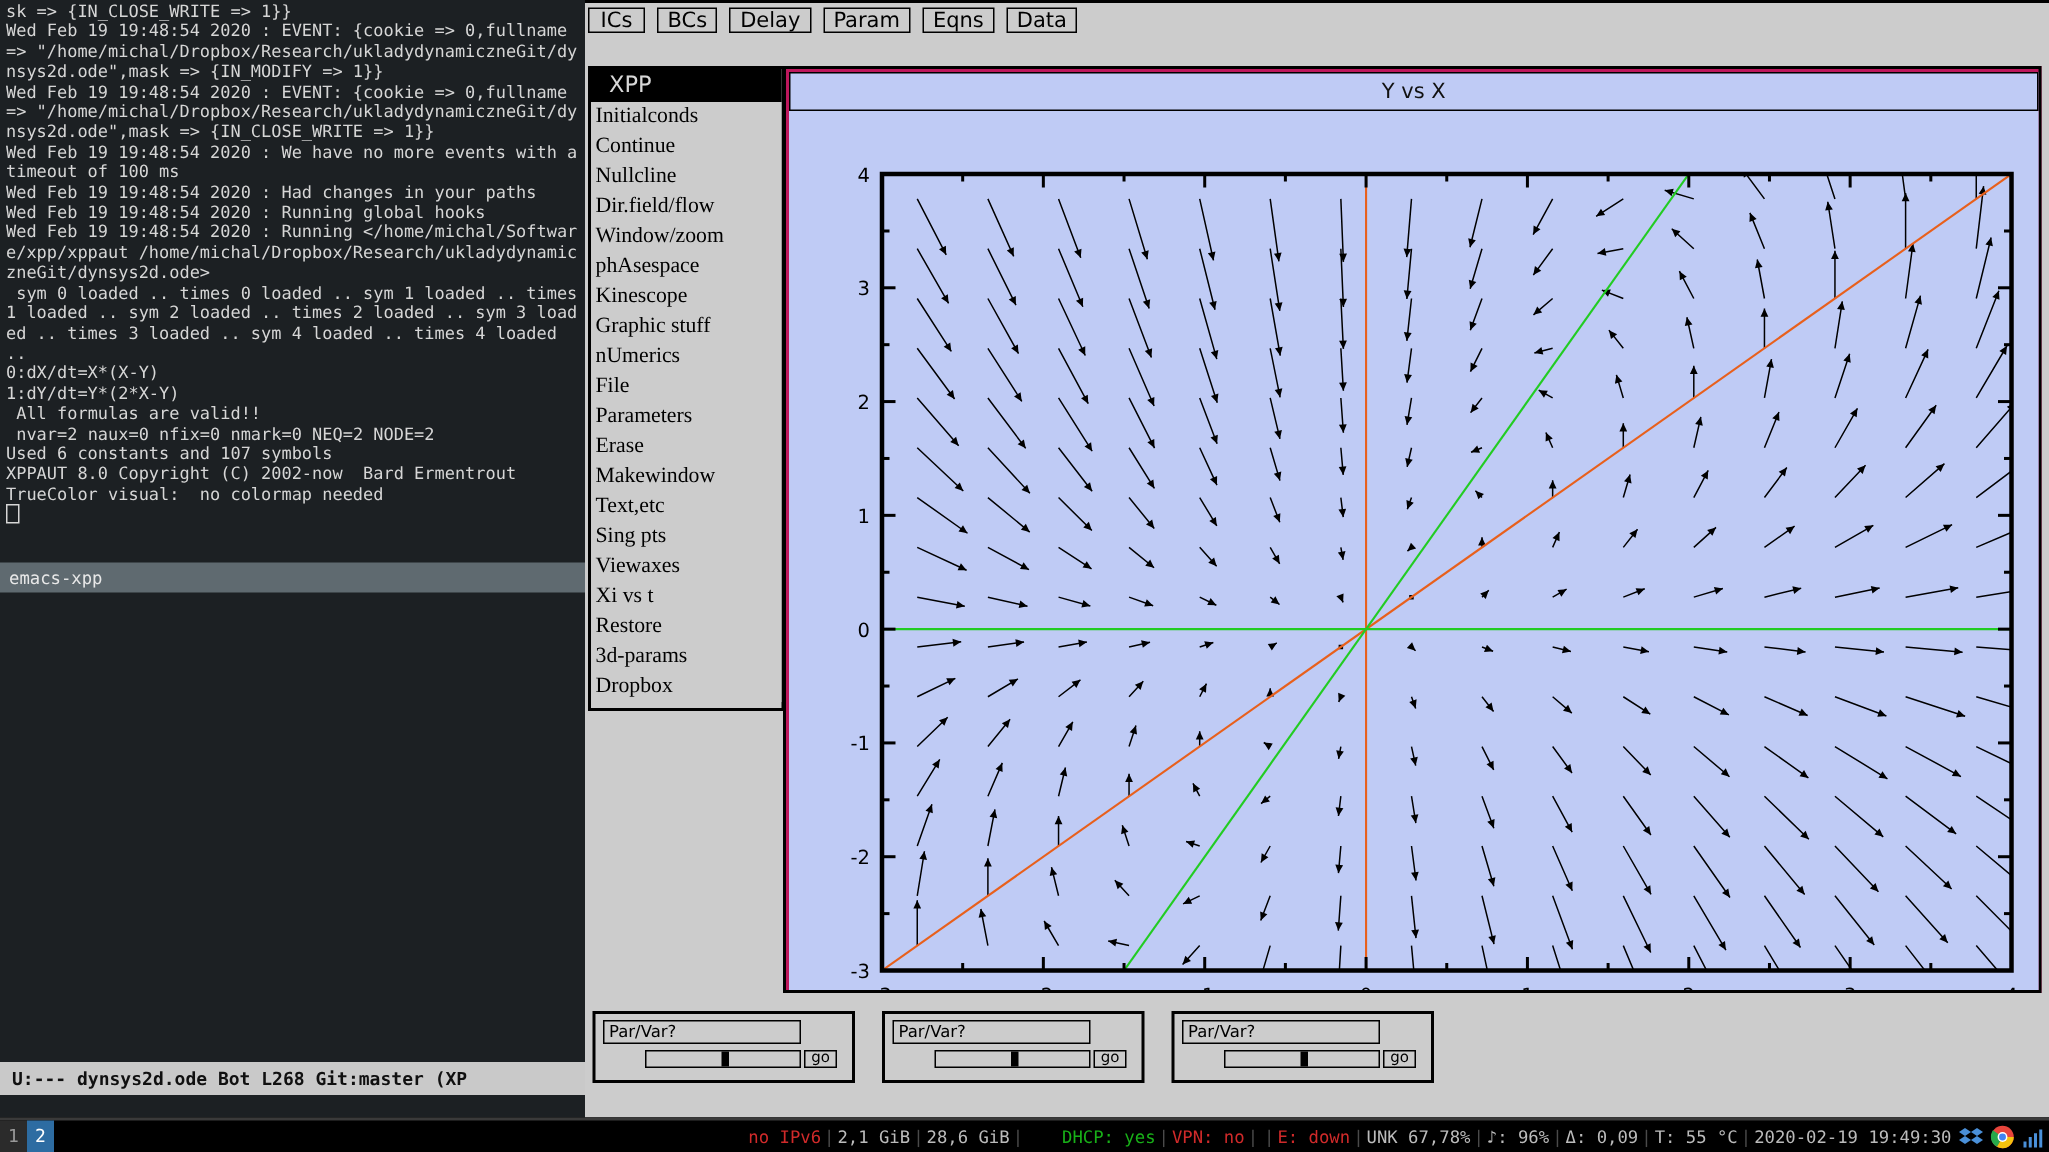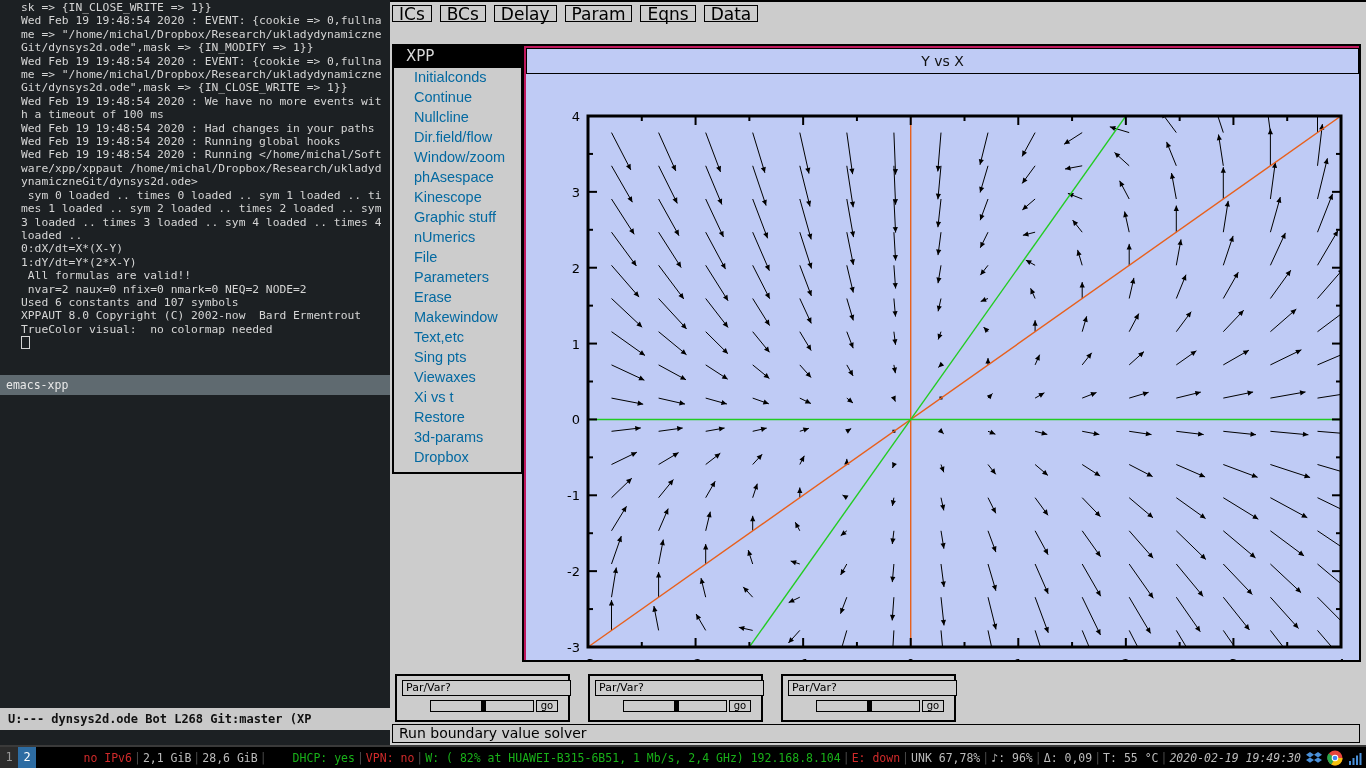--- a/index.html
+++ b/index.html
@@ -4,21 +4,21 @@
 <style>
   html,body{margin:0;padding:0;background:#000;}
   body{width:1366px;height:768px;overflow:hidden;font-family:"DejaVu Sans Mono",monospace;}
 
   
   #left-col{position:absolute;left:0;top:0;width:390px;height:745px;background:#1c2023;}
 
   .term-title{height:20px;background:#5f6a70;color:#e8e8e8;font-size:11.5px;
     font-family:"DejaVu Sans Mono",monospace;padding:3px 0 0 6px;box-sizing:border-box;}
   #term-pane{position:absolute;left:0;top:0;width:390px;height:375px;background:#1c2023;}
-  #term-body{padding:1px 4px 0 21px;font-size:11.3px;line-height:13.4px;color:#d6d6d6;
+  #term-body{padding:1px 4px 0 4px;font-size:11.3px;line-height:13.4px;color:#d6d6d6;
     white-space:pre-wrap;word-break:break-all;font-family:"DejaVu Sans Mono",monospace;}
   .term-cursor{display:inline-block;width:7px;height:11px;border:1px solid #d6d6d6;vertical-align:-1px;}
 
   #emacs-pane{position:absolute;left:0;top:375px;width:390px;height:419px;background:#1c2023;}
   #emacs-body{padding:3px 4px 0 6px;font-size:11.8px;line-height:18.5px;
     font-family:"DejaVu Sans Mono",monospace;white-space:pre;}
   .c-yellow{color:#c5c54a;}
   .c-green{color:#5fbf62;}
   .c-blue{color:#7fc7d9;}
   .c-trunc{color:#4fbf5f;}
@@ -32,48 +32,48 @@
 
   
   #xpp{position:absolute;left:390px;top:0;width:976px;height:745px;background:#000;}
   #xpp-inner{position:absolute;left:0;top:0;width:976px;height:745px;background:#cccccc;
     border-top:2px solid #000;box-sizing:border-box;}
 
   
   #xpp-toolbar{position:absolute;left:2px;top:3px;height:19px;display:flex;gap:8px;}
   .tbtn{height:17px;min-width:38px;padding:0 6px;background:#cccccc;color:#000;
     border:1px solid #000;box-shadow:inset 0 0 0 1px #cccccc;
-    font-family:"DejaVu Sans",sans-serif;font-size:17px;line-height:16px;text-align:center;
+    font-family:"DejaVu Sans",sans-serif;font-size:14px;line-height:16px;text-align:center;
     box-sizing:border-box;}
 
   
   #xpp-menu{position:absolute;left:2px;top:42px;width:131px;height:430px;
     background:#cccccc;border:2px solid #000;box-sizing:border-box;}
   #xpp-menu-title{height:22px;background:#000;color:#d8d8d8;
     font-family:"DejaVu Sans",sans-serif;font-size:15px;line-height:21px;padding-left:12px;
     box-sizing:border-box;}
-  .menu-item{height:20px;background:#cccccc;color:#0369a1;
-    font-family:Liberation Sans, sans-serif;font-size:14.5px;line-height:19px;padding-left:20px;
+  .menu-item{height:20px;background:#cccccc;color:#000000;
+    font-family:Liberation Serif, serif;font-size:14.5px;line-height:19px;padding-left:3px;
     box-sizing:border-box;white-space:nowrap;}
 
   
   #plot-win{position:absolute;left:132px;top:42px;width:839px;height:618px;
     background:#be185d;border:2px solid #000;box-sizing:border-box;}
   #plot-titlebar{position:absolute;left:2px;top:2px;width:833px;height:26px;
     background:#bfcbf5;border:1px solid #000;box-sizing:border-box;
     font-family:"DejaVu Sans",sans-serif;font-size:14px;color:#111;
     text-align:center;line-height:24px;}
   #plot-canvas{position:absolute;left:2px;top:28px;width:833px;height:586px;background:#bfcbf5;}
   #plot-svg{position:absolute;left:0;top:0;}
 
   
   #slider-row{position:absolute;left:5px;top:672px;height:50px;display:flex;gap:18px;}
   .slider-box{width:175px;height:48px;background:#cccccc;border:2px solid #000;
     box-sizing:border-box;position:relative;}
-  .slider-label{position:absolute;left:5px;top:4px;width:169px;height:16px;
+  .slider-label{position:absolute;left:5px;top:4px;width:132px;height:16px;
     background:#cccccc;border:1px solid #000;box-sizing:border-box;
     font-family:"DejaVu Sans",sans-serif;font-size:11px;line-height:14px;padding-left:3px;color:#000;}
   .slider-track{position:absolute;left:33px;top:24px;width:104px;height:12px;
     background:#cccccc;border:1px solid #000;box-sizing:border-box;}
   .slider-thumb{position:absolute;top:0;width:5px;height:10px;background:#000;}
   .slider-go{position:absolute;left:139px;top:24px;width:22px;height:12px;
     background:#cccccc;border:1px solid #000;box-sizing:border-box;
     font-family:"DejaVu Sans",sans-serif;font-size:10px;line-height:10px;text-align:center;color:#000;}
 
   
@@ -282,54 +282,52 @@
         </div>
         <div class="slider-box">
           <div class="slider-label">Par/Var?</div>
           <div class="slider-track">
             <div class="slider-thumb" style="left: 49.5px;"></div>
           </div>
           <div class="slider-go">go</div>
         </div>
       </div>
 
-  <div id="xpp-status">Run boundary value solver</div>
  </div>
 </div>
 
 <div id="taskbar">
   <div id="taskbar-top"></div>
   <div id="ws-area">
       <div class="ws inactive">1</div>
       <div class="ws active">2</div>
     </div>
   <div id="tb-right">
       <span style="color: rgb(208, 42, 42);">no IPv6</span>
       <span class="tb-sep">|</span>
       <span style="color: rgb(187, 187, 187);">2,1 GiB</span>
       <span class="tb-sep">|</span>
       <span style="color: rgb(187, 187, 187);">28,6 GiB</span>
       <span class="tb-sep">|</span>
       <span style="color: rgb(24, 176, 24); margin-left: 24px;">DHCP: yes</span>
       <span class="tb-sep">|</span>
       <span style="color: rgb(208, 42, 42);">VPN: no</span>
       <span class="tb-sep">|</span>
-      <span style="color: rgb(24, 176, 24);">W: ( 82% at HUAWEI-B315-6B51, 1 Mb/s, 2,4 GHz) 192.168.8.104</span>
       <span class="tb-sep">|</span>
       <span style="color: rgb(208, 42, 42);">E: down</span>
       <span class="tb-sep">|</span>
       <span style="color: rgb(187, 187, 187);">UNK 67,78%</span>
       <span class="tb-sep">|</span>
       <span style="color: rgb(187, 187, 187);">♪: 96%</span>
       <span class="tb-sep">|</span>
       <span style="color: rgb(187, 187, 187);">Δ: 0,09 </span>
       <span class="tb-sep">|</span>
       <span style="color: rgb(187, 187, 187);">T: 55 °C</span>
       <span class="tb-sep">|</span>
-      <span style="color: rgb(187, 187, 187); font-style: italic;">2020-02-19 19:49:30</span>
+      <span style="color: rgb(187, 187, 187);">2020-02-19 19:49:30</span>
       <svg class="tb-icon" viewBox="0 0 16 16">
         <path d="M4 2 L8 4.7 L4 7.4 L0 4.7 Z M12 2 L16 4.7 L12 7.4 L8 4.7 Z M0 10 L4 7.4 L8 10 L4 12.7 Z M8 10 L12 7.4 L16 10 L12 12.7 Z" fill="#4a90d9"></path>
       </svg>
       <svg class="tb-icon" viewBox="0 0 16 16">
         <circle cx="8" cy="8" r="7.5" fill="#e8453c"></circle>
         <path d="M8 8 L15.5 8 A7.5 7.5 0 0 1 4.3 14.5 Z" fill="#f5c20e"></path>
         <path d="M8 8 L4.3 14.5 A7.5 7.5 0 0 1 1.6 3.5 Z" fill="#27a84b"></path>
         <circle cx="8" cy="8" r="3.3" fill="#fff"></circle>
         <circle cx="8" cy="8" r="2.3" fill="#4184f3"></circle>
       </svg>

